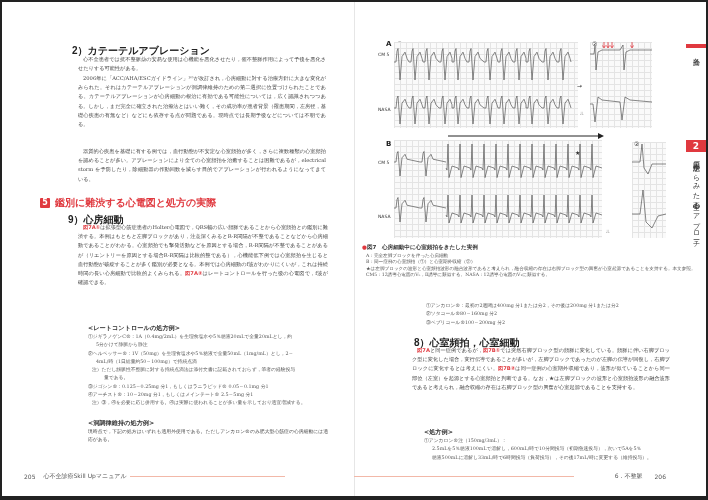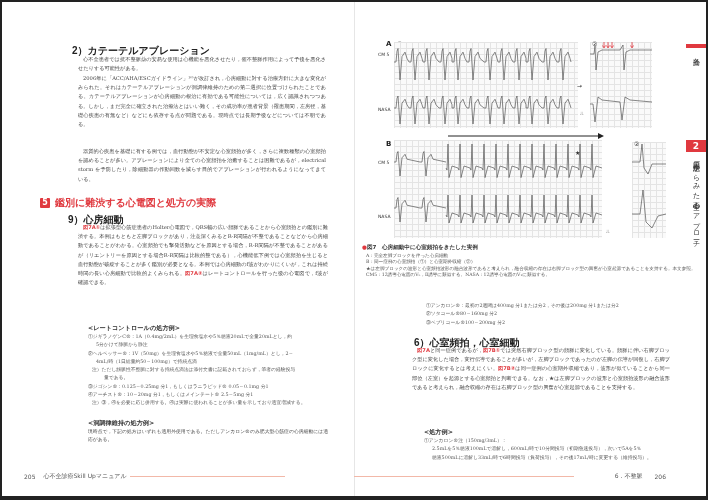--- a/index.html
+++ b/index.html
@@ -146,21 +146,21 @@
       <div>★は左脚ブロックの波形と心室頻拍波形の融合波形であると考えられ，融合収縮の存在は右脚ブロック型の興奮が心室起源であることを支持する。本文参照。</div>
       <div>CM5：12誘導心電図のV₅，Ⅱ誘導に類似する。NASA：12誘導心電図のV₁に類似する。</div>
     </div>
 
     <div class="rx-list" style="left:72px; top:300px; width:250px;">
       <div>①アンカロン®：最初の2週間は400mg 分1または分2，その後は200mg 分1または分2</div>
       <div>②ソタコール®80～160mg 分2</div>
       <div>③ベプリコール®100～200mg 分2</div>
     </div>
 
-    <div class="sub-head" style="left:60px; top:334px;">6）心室頻拍，心室細動</div>
+    <div class="sub-head" style="left:60px; top:334px;">8）心室頻拍，心室細動</div>
     <div class="para" style="left:58px; top:344px; width:258px;"><span class="indent"></span><span class="ref">図7A</span><span>と同一症例であるが，</span><span class="ref">図7B①</span><span>では突然右脚ブロック型の頻脈に変化している。頻脈に伴い右脚ブロック型に変化した場合，変行伝導であることが多いが，左脚ブロックであったのが左脚の伝導が回復し，右脚ブロックに変化するとは考えにくい。</span><span class="ref">図7B②</span><span>は同一症例の心室期外収縮であり，波形が似ていることから同一部位（左室）を起源とする心室頻拍と判断できる。なお，★は左脚ブロックの波形と心室頻拍波形の融合波形であると考えられ，融合収縮の存在は右脚ブロック型の興奮が心室起源であることを支持する。</span></div>
 
     <div class="box-title" style="left:70px; top:426px;">&lt;処方例&gt;</div>
     <div class="rx-list" style="left:70px; top:435px; width:250px;">
       <div>①アンカロン®注（150mg/3mL）：</div>
       <div class="sub">2.5mLを5％糖液100mLで溶解し，600mL/時で10分間投与（初期急速投与），次いで5Aを5％</div>
       <div class="sub">糖液500mLに溶解し33mL/時で6時間投与（負荷投与），その後17mL/時に変更する（維持投与）。</div>
     </div>
 
     <div class="footer-line-r"></div>

